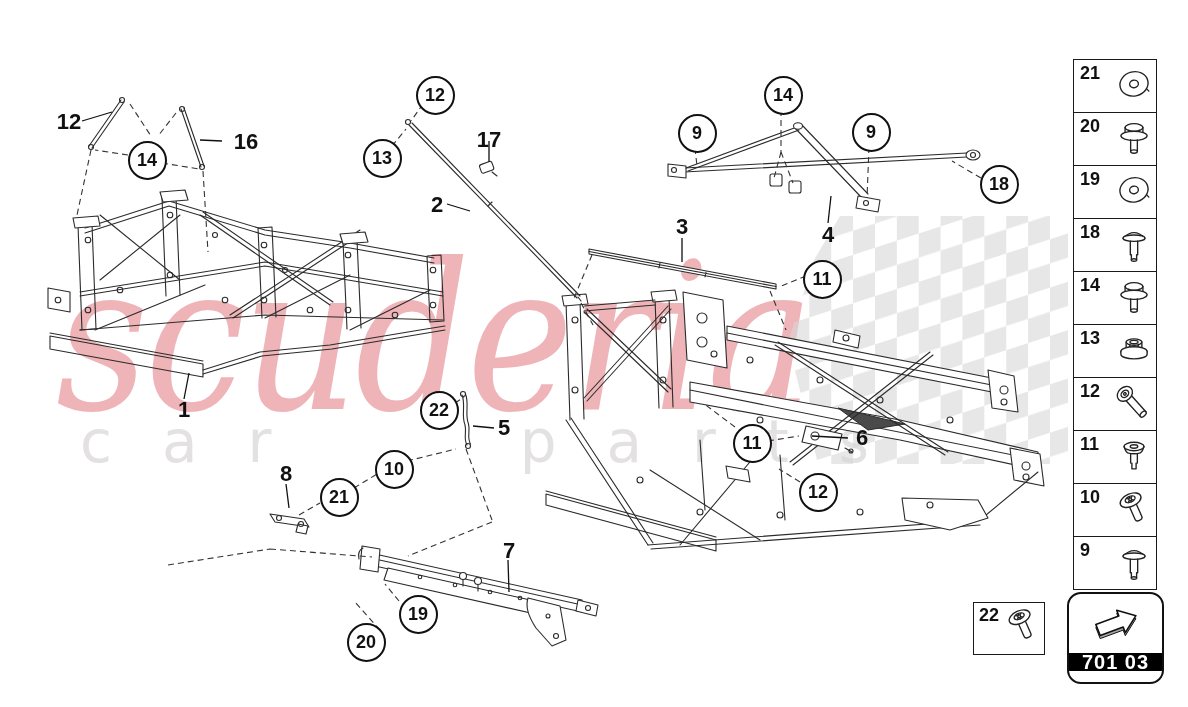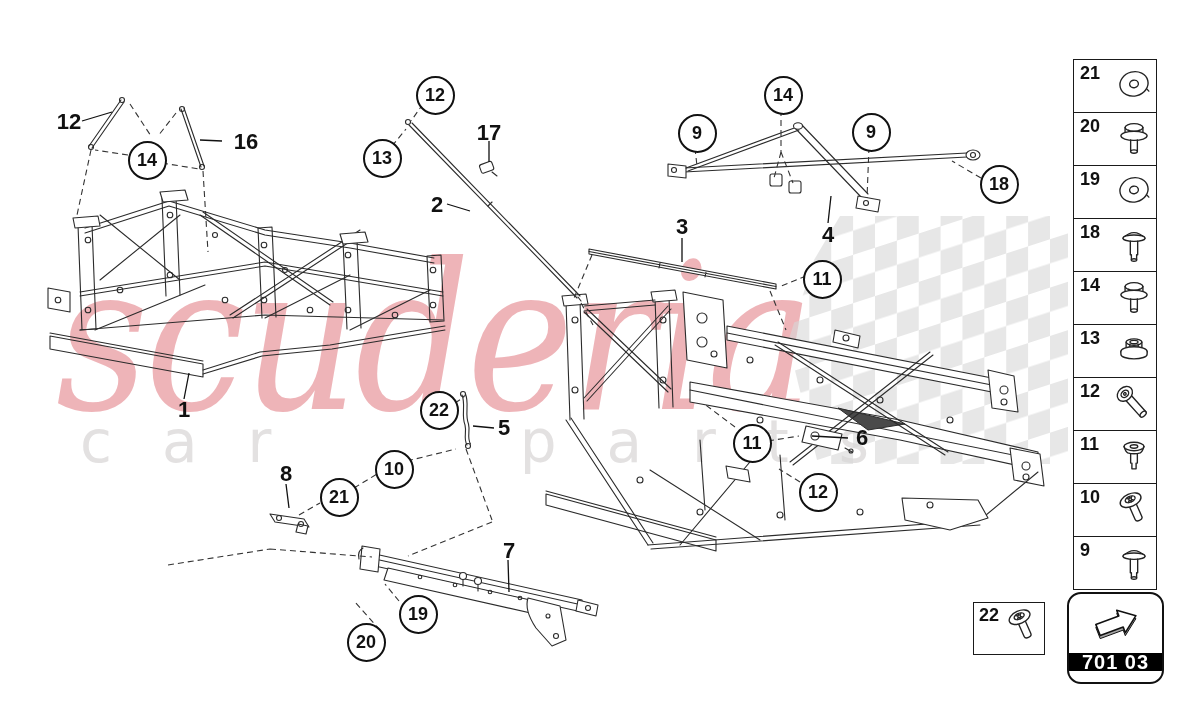--- a/index.html
+++ b/index.html
@@ -343,21 +343,21 @@
   <div class="co" style="left:437px;top:408px">22</div>
   <div class="co" style="left:750px;top:441px">11</div>
   <div class="co" style="left:392px;top:467px">10</div>
   <div class="co" style="left:337px;top:495px">21</div>
   <div class="co" style="left:816px;top:490px">12</div>
   <div class="co" style="left:416px;top:612px">19</div>
   <div class="co" style="left:364px;top:640px">20</div>
 
   <div class="lbl" style="left:69px;top:122px">12</div>
   <div class="lbl" style="left:246px;top:142px">16</div>
-  <div class="lbl" style="left:489px;top:133px">17</div>
+  <div class="lbl" style="left:489px;top:140px">17</div>
   <div class="lbl" style="left:437px;top:205px">2</div>
   <div class="lbl" style="left:682px;top:227px">3</div>
   <div class="lbl" style="left:828px;top:235px">4</div>
   <div class="lbl" style="left:184px;top:410px">1</div>
   <div class="lbl" style="left:504px;top:428px">5</div>
   <div class="lbl" style="left:862px;top:438px">6</div>
   <div class="lbl" style="left:286px;top:474px">8</div>
   <div class="lbl" style="left:509px;top:551px">7</div>
 
   <div class="sidebar">

